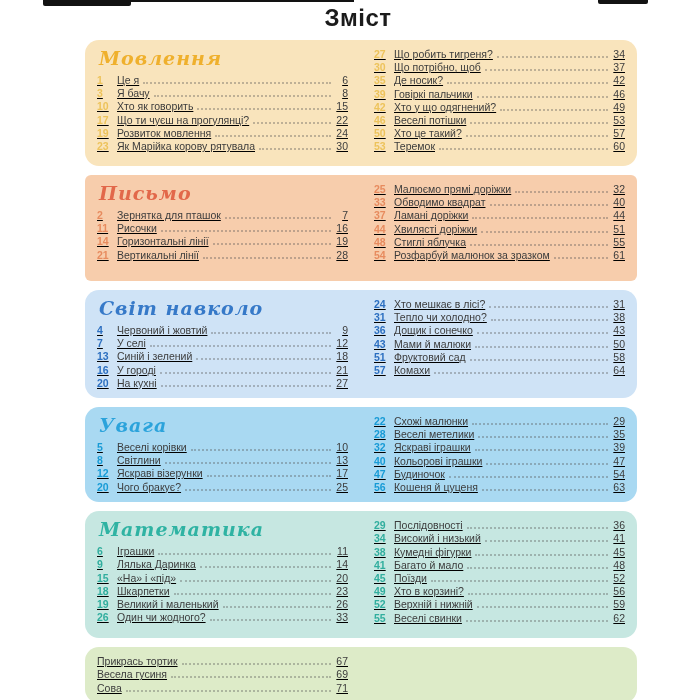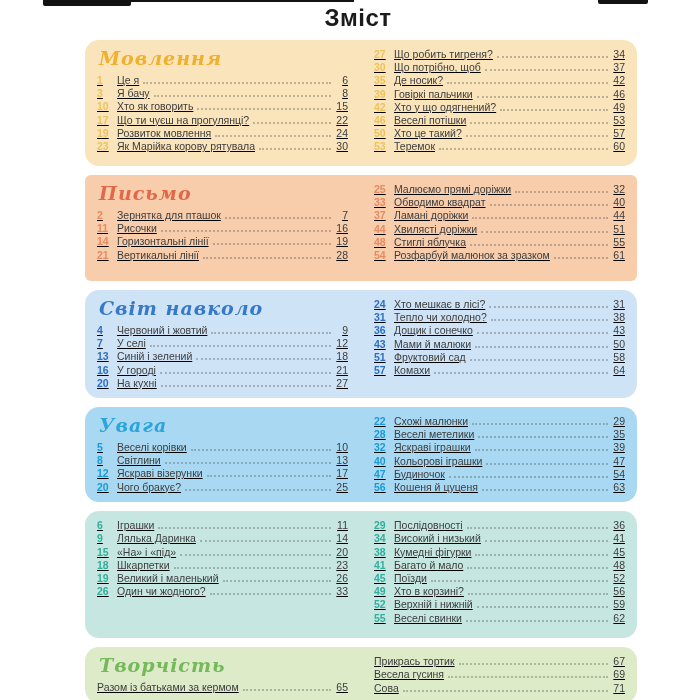--- a/index.html
+++ b/index.html
@@ -423,20 +423,21 @@
     <span class="ttl">Кошеня й цуценя</span>
     <span class="leader"></span>
     <span class="pg">63</span>
   </div>
 </div>
     </div>
   </section>
 
   <section class="card" style="--bg: #C6E7E1; --accent: #2FB3A3; --num: #31AE9E;">
     <div class="col col-left">
+      <h2 class="card-title">Математика</h2>
       <div class="rows rows-left">
   <div class="row">
     <span class="num">6</span>
     <span class="ttl">Іграшки</span>
     <span class="leader"></span>
     <span class="pg">11</span>
   </div>
 
   <div class="row">
     <span class="num">9</span>
@@ -529,31 +530,20 @@
     <span class="num">55</span>
     <span class="ttl">Веселі свинки</span>
     <span class="leader"></span>
     <span class="pg">62</span>
   </div>
 </div>
     </div>
   </section>
 
   <section class="card" style="--bg: #DDEBC8; --accent: #74B95A; --num: #74B95A;">
-    <div class="col col-left">
-      <h2 class="card-title">Творчість</h2>
-      <div class="rows rows-left">
-  <div class="row">
-
-    <span class="ttl">Разом із батьками за кермом</span>
-    <span class="leader"></span>
-    <span class="pg">65</span>
-  </div>
-</div>
-    </div>
     <div class="col col-right">
       <div class="rows rows-right">
   <div class="row">
 
     <span class="ttl">Прикрась тортик</span>
     <span class="leader"></span>
     <span class="pg">67</span>
   </div>
 
   <div class="row">

